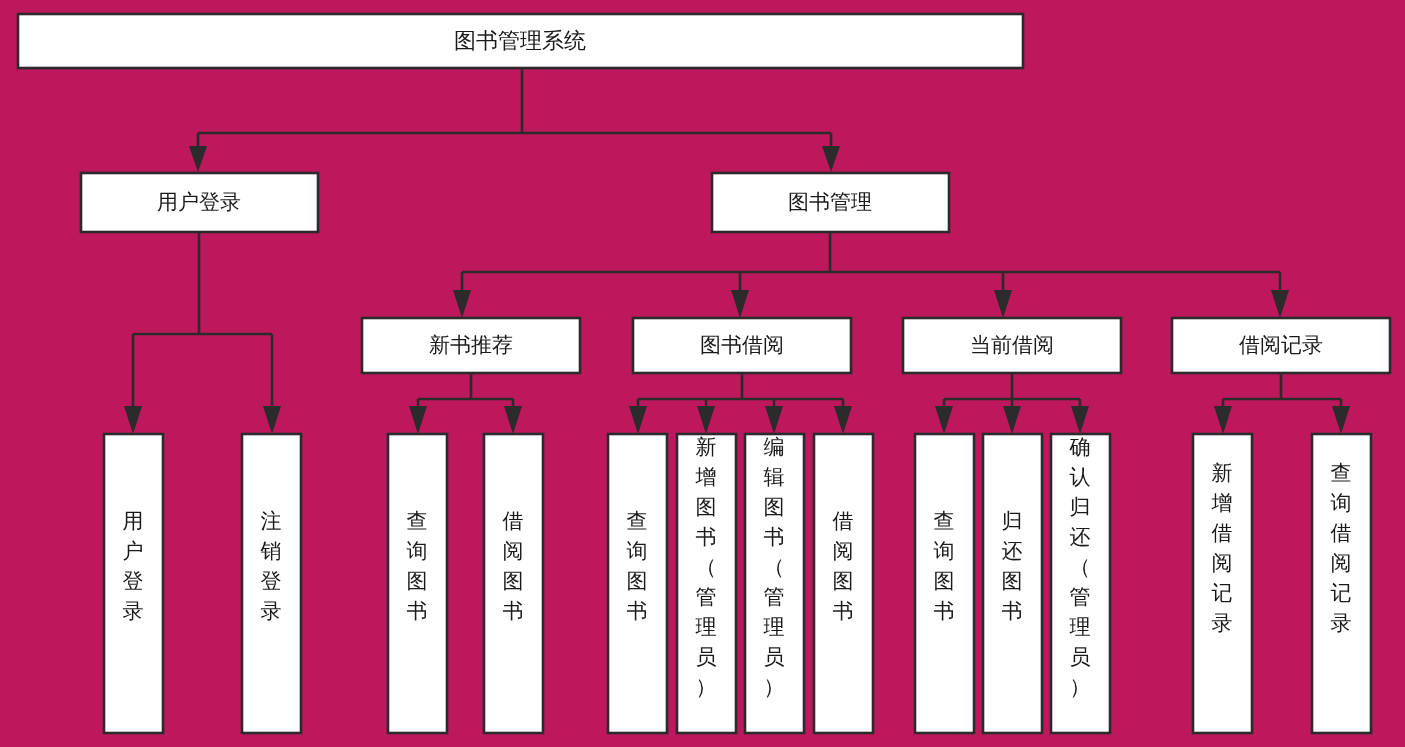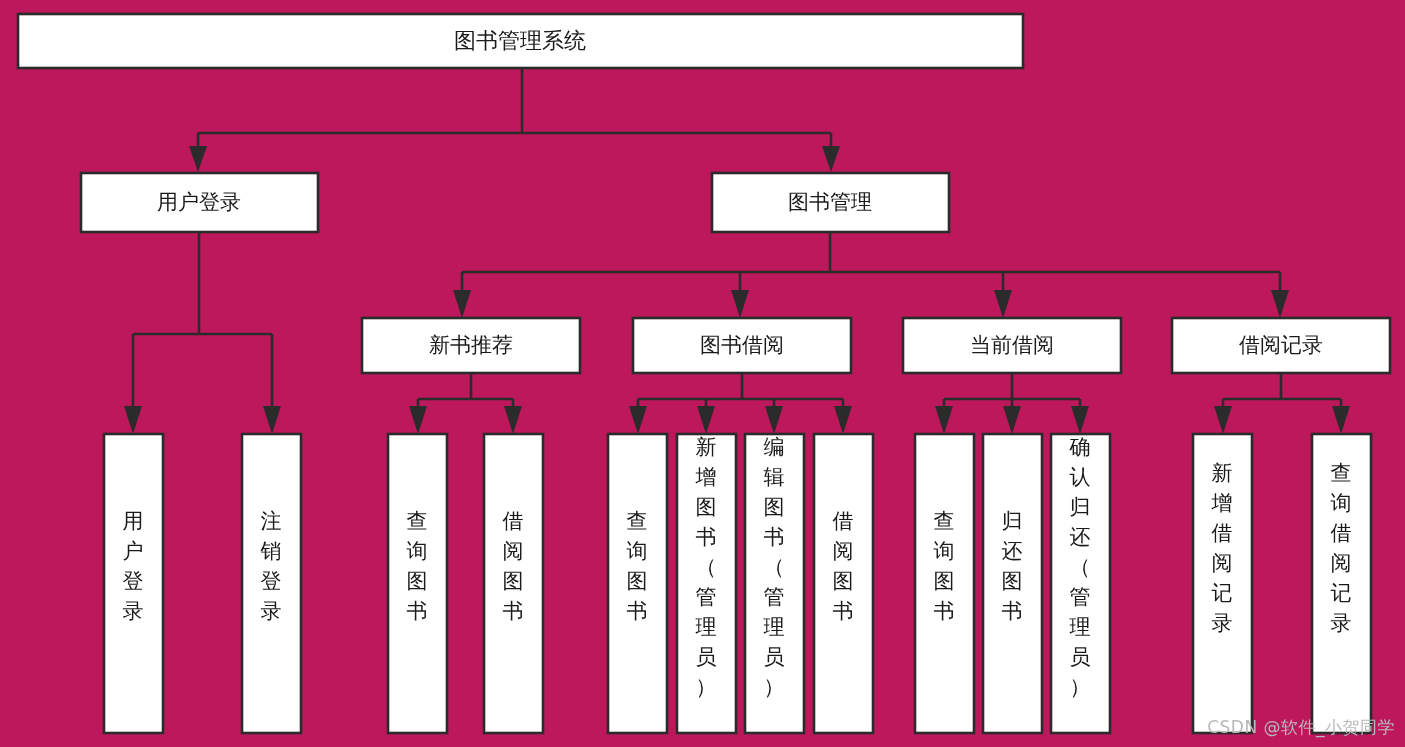--- a/index.html
+++ b/index.html
@@ -240,14 +240,13 @@
       <rect class="node-box" x="1193" y="434" width="59" height="299"></rect>
       <text class="vlabel" x="1222" y="480"><tspan x="1222" dy="0">新</tspan><tspan x="1222" dy="30">增</tspan><tspan x="1222" dy="30">借</tspan><tspan x="1222" dy="30">阅</tspan><tspan x="1222" dy="30">记</tspan><tspan x="1222" dy="30">录</tspan></text>
     </g>
     <g>
       <rect class="node-box" x="1312" y="434" width="59" height="299"></rect>
       <text class="vlabel" x="1341" y="480"><tspan x="1341" dy="0">查</tspan><tspan x="1341" dy="30">询</tspan><tspan x="1341" dy="30">借</tspan><tspan x="1341" dy="30">阅</tspan><tspan x="1341" dy="30">记</tspan><tspan x="1341" dy="30">录</tspan></text>
     </g>
 
   </svg>
 
-  <div class="watermark">CSDN @软件_小贺同学</div>
 </div>
 
 </body></html>

